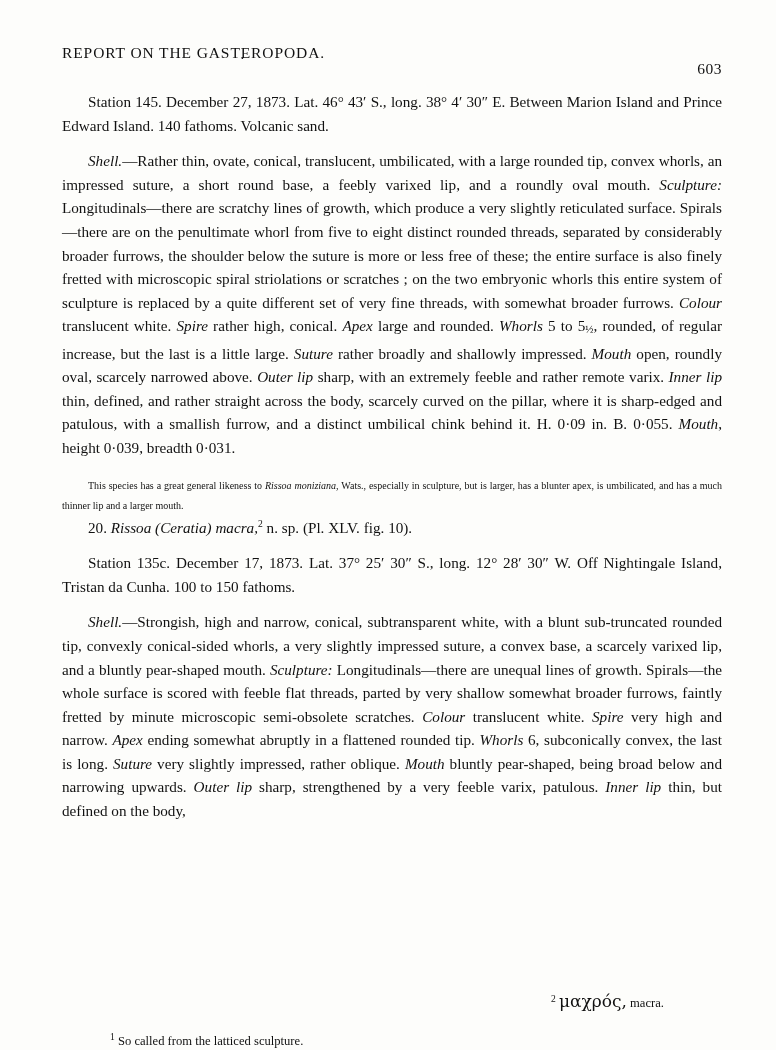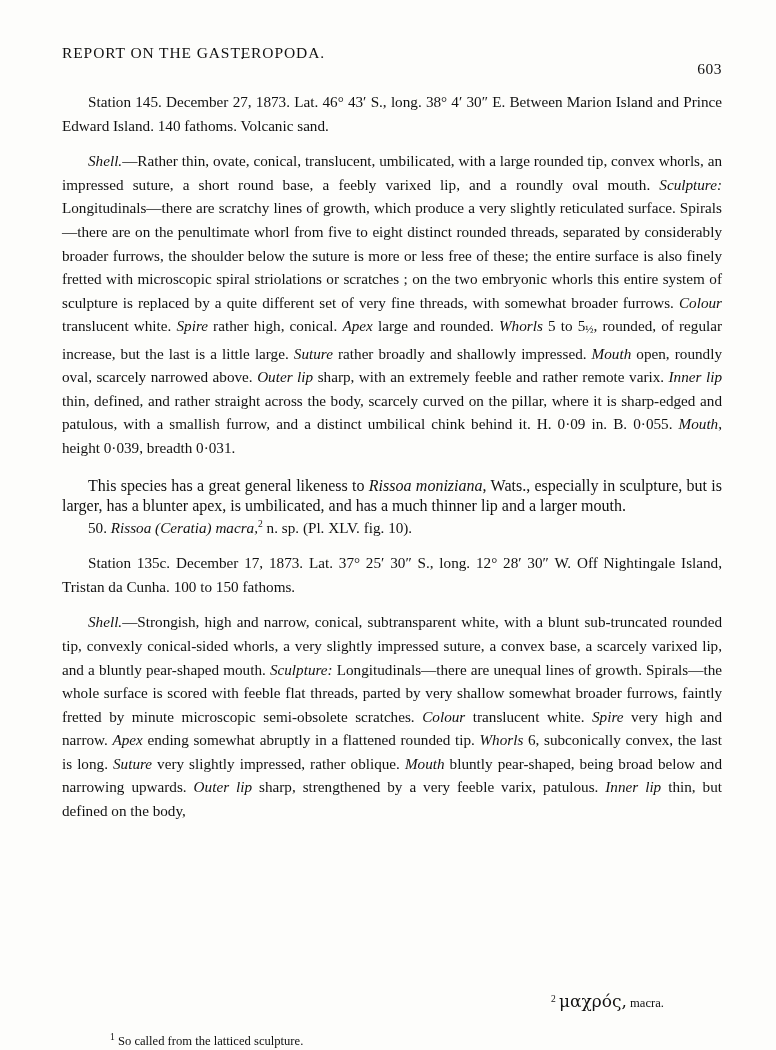--- a/index.html
+++ b/index.html
@@ -87,21 +87,21 @@
   .sup {
     font-size: 9.6px;
     vertical-align: super;
     line-height: 0;
   }
   .frac {
     font-size: 11px;
     vertical-align: -0.15em;
   }
   .small {
-    font-size: 16px;
+    font-size: 10px;
     line-height: 20px;
   }
   .note {
     margin-top: 16px;
     text-indent: 26px;
     text-align: justify;
   }
   
   .footnotes {
     position: absolute;
@@ -144,21 +144,21 @@
     <div class="body">
 
 
       <p class="indent sp-before">Station 145.   December 27, 1873.   Lat. 46° 43′ S., long. 38° 4′ 30″ E.   Between Marion Island and Prince Edward Island.   140 fathoms.   Volcanic sand.</p>
 
       <p class="indent sp-before"><i>Shell.</i><span>—Rather thin, ovate, conical, translucent, umbilicated, with a large rounded tip, convex whorls, an impressed suture, a short round base, a feebly varixed lip, and a roundly oval mouth.   <i>Sculpture:</i> Longitudinals—there are scratchy lines of growth, which produce a very slightly reticulated surface.   Spirals—there are on the penultimate whorl from five to eight distinct rounded threads, separated by considerably broader furrows, the shoulder below the suture is more or less free of these; the entire surface is also finely fretted with microscopic spiral striolations or scratches ; on the two embryonic whorls this entire system of sculpture is replaced by a quite different set of very fine threads, with somewhat broader furrows.   <i>Colour</i> translucent white.   <i>Spire</i> rather high, conical.   <i>Apex</i> large and rounded.   <i>Whorls</i> 5 to 5<span class="frac">½</span>, rounded, of regular increase, but the last is a little large.   <i>Suture</i> rather broadly and shallowly impressed.   <i>Mouth</i> open, roundly oval, scarcely narrowed above.   <i>Outer lip</i> sharp, with an extremely feeble and rather remote varix.   <i>Inner lip</i> thin, defined, and rather straight across the body, scarcely curved on the pillar, where it is sharp-edged and patulous, with a smallish furrow, and a distinct umbilical chink behind it.   H. 0·09 in.   B. 0·055.   <i>Mouth</i>, height 0·039, breadth 0·031.</span></p>
 
       <p class="small note">This species has a great general likeness to <i>Rissoa moniziana</i>, Wats., especially in sculpture, but is larger, has a blunter apex, is umbilicated, and has a much thinner lip and a larger mouth.</p>
 
       <p class="head big-gap">
-        <span>50.</span>
+        <span>20.</span>
         <i>Rissoa (Ceratia)</i>
         <i>macra,</i><span class="sup">2</span>
         <span>n. sp. (Pl. XLV. fig. 10).</span>
       </p>
 
       <p class="indent sp-before">Station 135c.   December 17, 1873.   Lat. 37° 25′ 30″ S., long. 12° 28′ 30″ W.   Off Nightingale Island, Tristan da Cunha.   100 to 150 fathoms.</p>
 
       <p class="indent sp-before"><i>Shell.</i><span>—Strongish, high and narrow, conical, subtransparent white, with a blunt sub-truncated rounded tip, convexly conical-sided whorls, a very slightly impressed suture, a convex base, a scarcely varixed lip, and a bluntly pear-shaped mouth.   <i>Sculpture:</i> Longitudinals—there are unequal lines of growth.   Spirals—the whole surface is scored with feeble flat threads, parted by very shallow somewhat broader furrows, faintly fretted by minute microscopic semi-obsolete scratches.   <i>Colour</i> translucent white.   <i>Spire</i> very high and narrow.   <i>Apex</i> ending somewhat abruptly in a flattened rounded tip.   <i>Whorls</i> 6, subconically convex, the last is long.   <i>Suture</i> very slightly impressed, rather oblique. <i>Mouth</i> bluntly pear-shaped, being broad below and narrowing upwards.   <i>Outer lip</i> sharp, strengthened by a very feeble varix, patulous.   <i>Inner lip</i> thin, but defined on the body,</span></p>
 
     </div>

